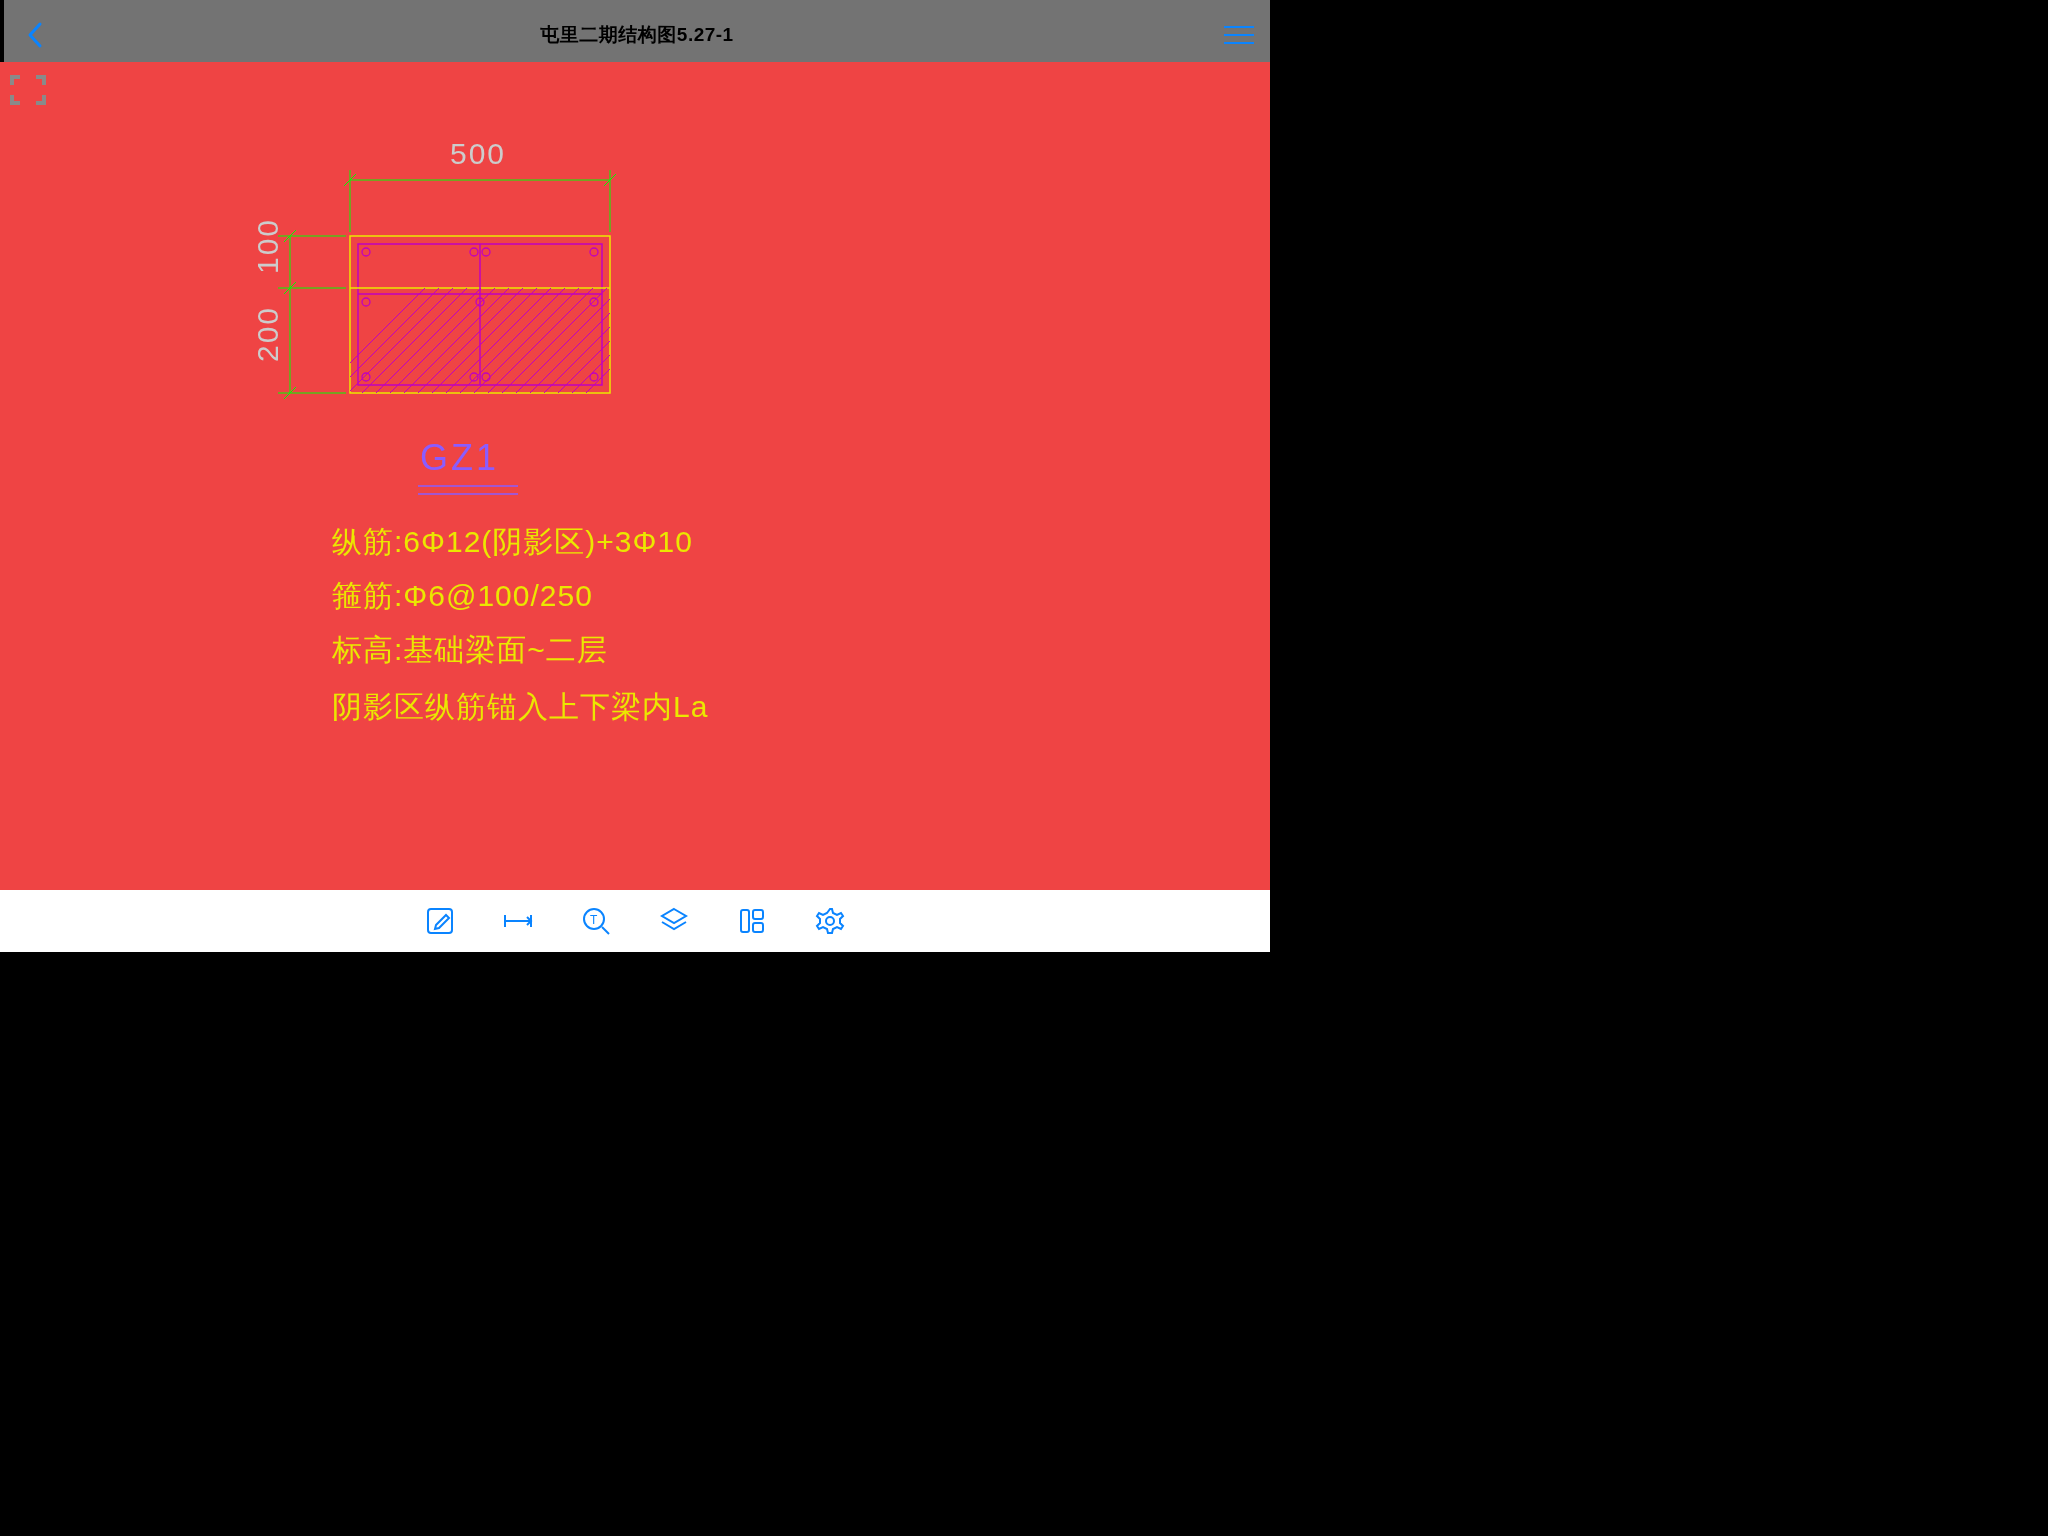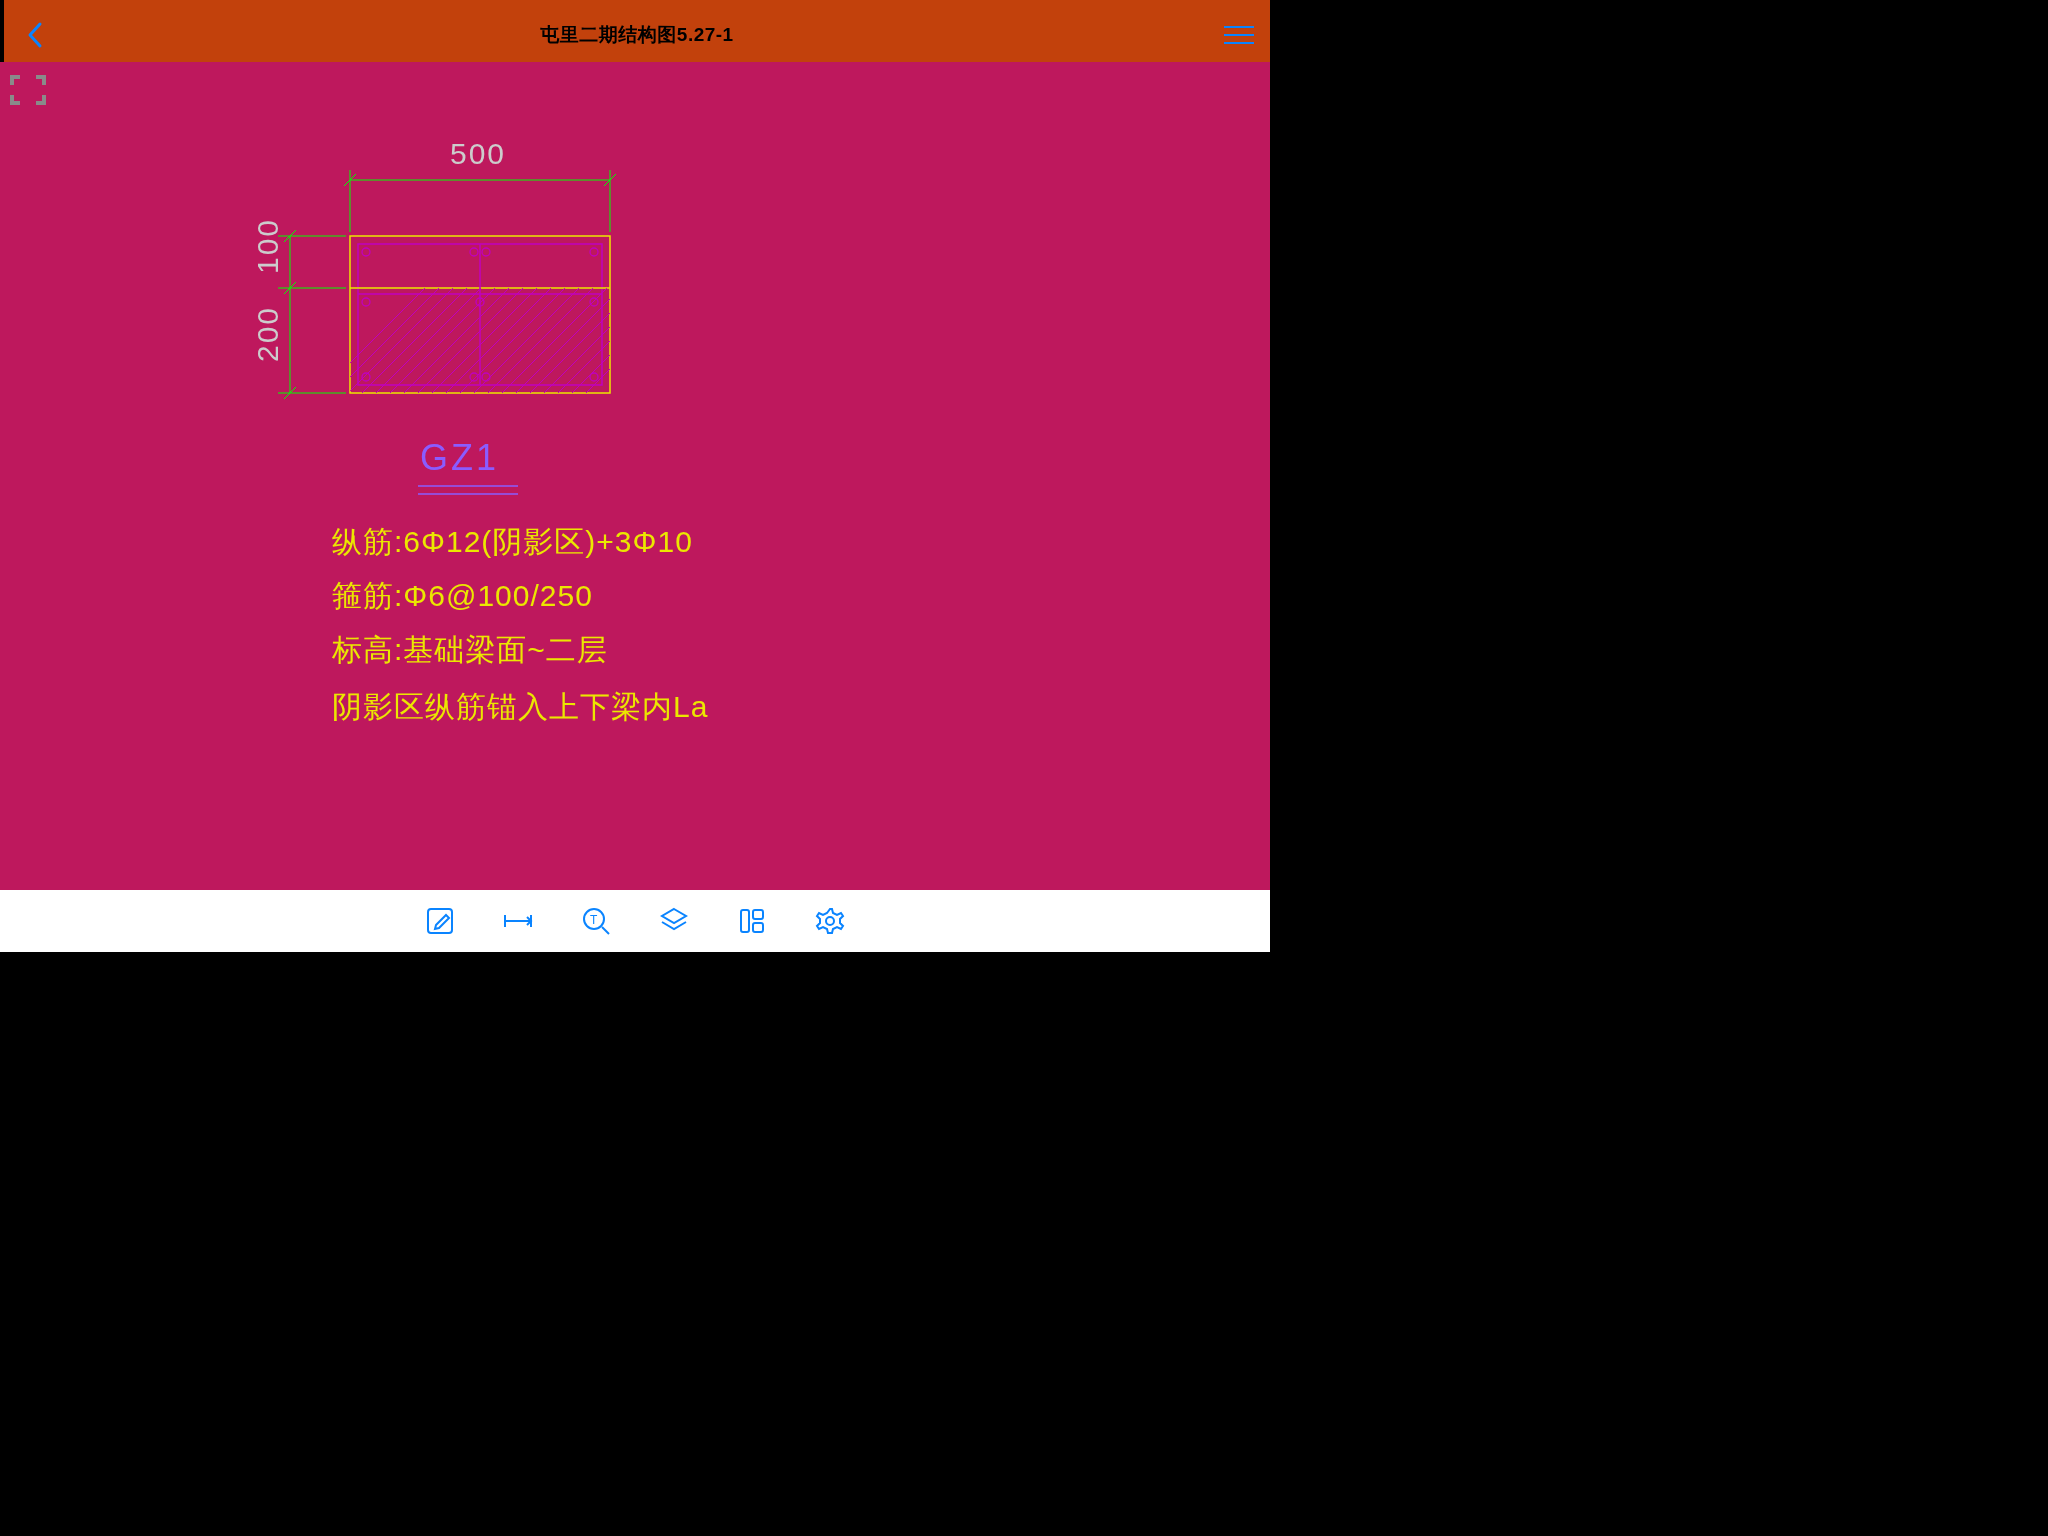--- a/index.html
+++ b/index.html
@@ -10,21 +10,21 @@
       background: #000;
       position: relative;
       overflow: hidden;
     }
 
     
     .topbar {
       position: absolute;
       left: 4px; right: 0; top: 0;
       height: 70px;
-      background: #c2410c;
+      background: #737373;
       display: flex;
       align-items: center;
     }
     .back {
       width: 62px;
       display: flex;
       justify-content: center;
       cursor: pointer;
     }
     .back svg { stroke: #0a84ff; }
@@ -54,21 +54,21 @@
       background: #0a84ff;
       display: block;
     }
 
     
     .canvas {
       position: absolute;
       left: 0; right: 0;
       top: 62px;
       bottom: 62px;
-      background: #be185d;
+      background: #ef4444;
     }
     .fullscreen-btn {
       position: absolute;
       left: 8px; top: 8px;
       width: 40px; height: 40px;
       cursor: pointer;
       display: flex;
       justify-content: center;
       align-items: center;
     }

